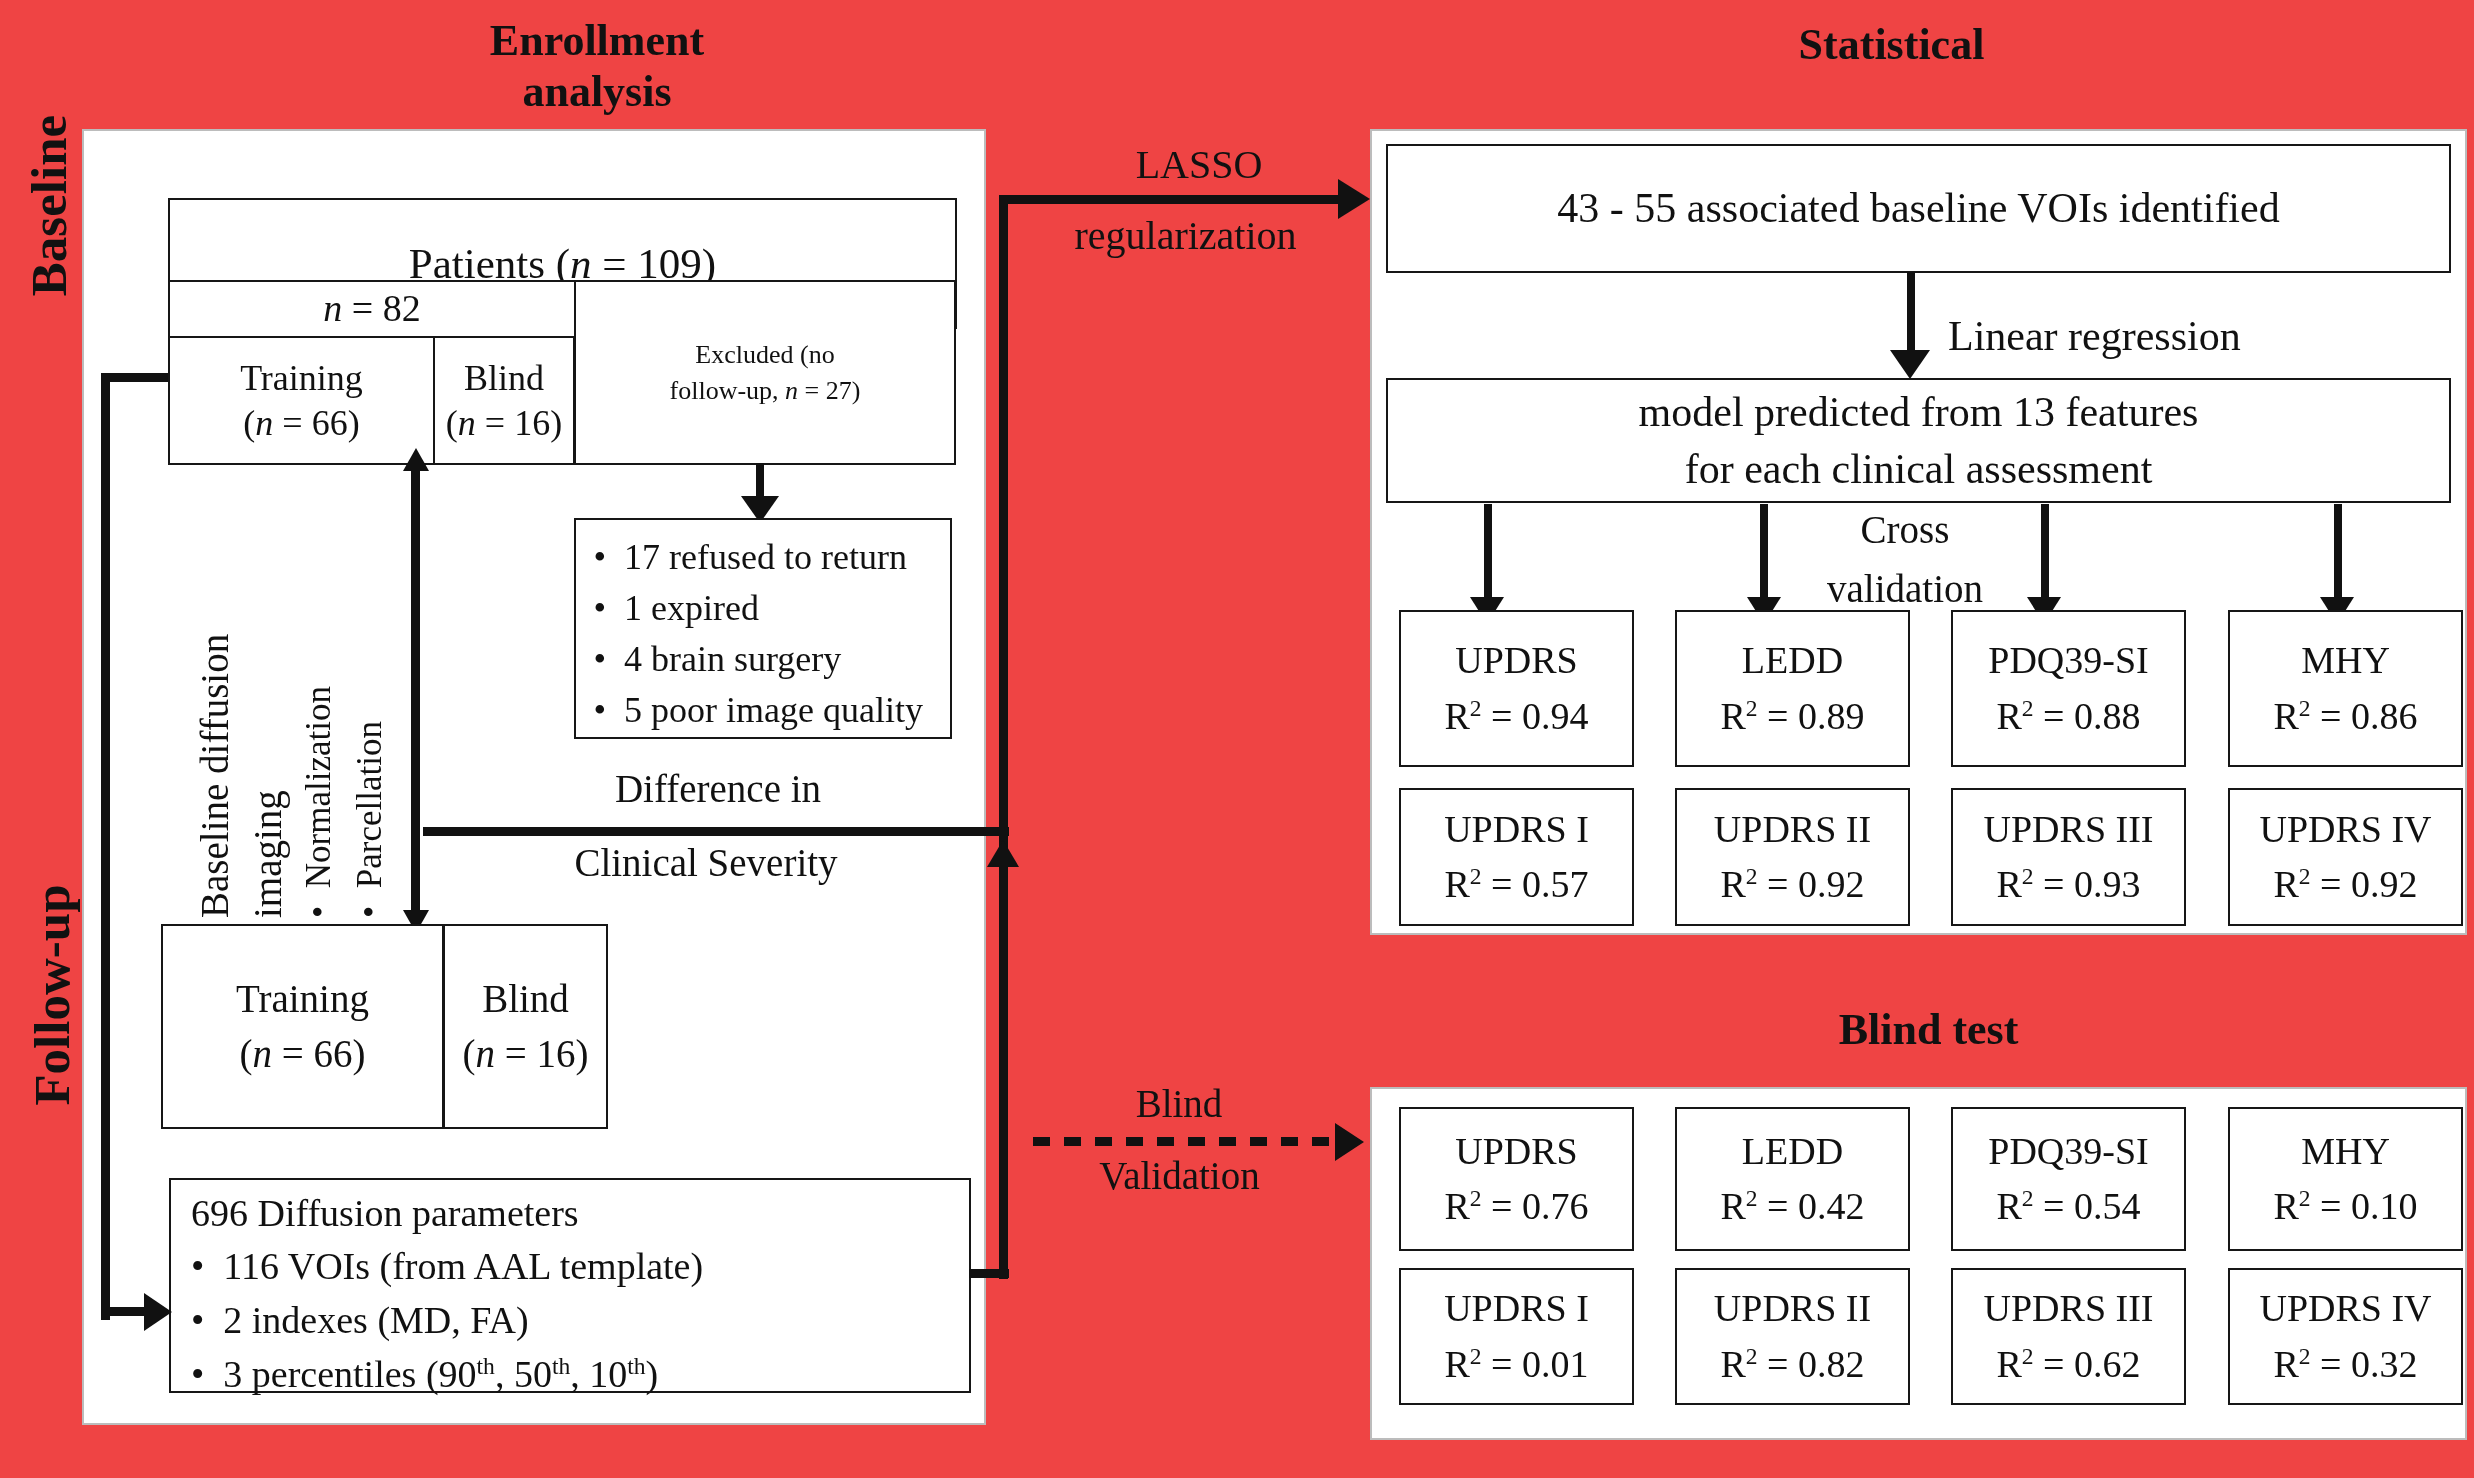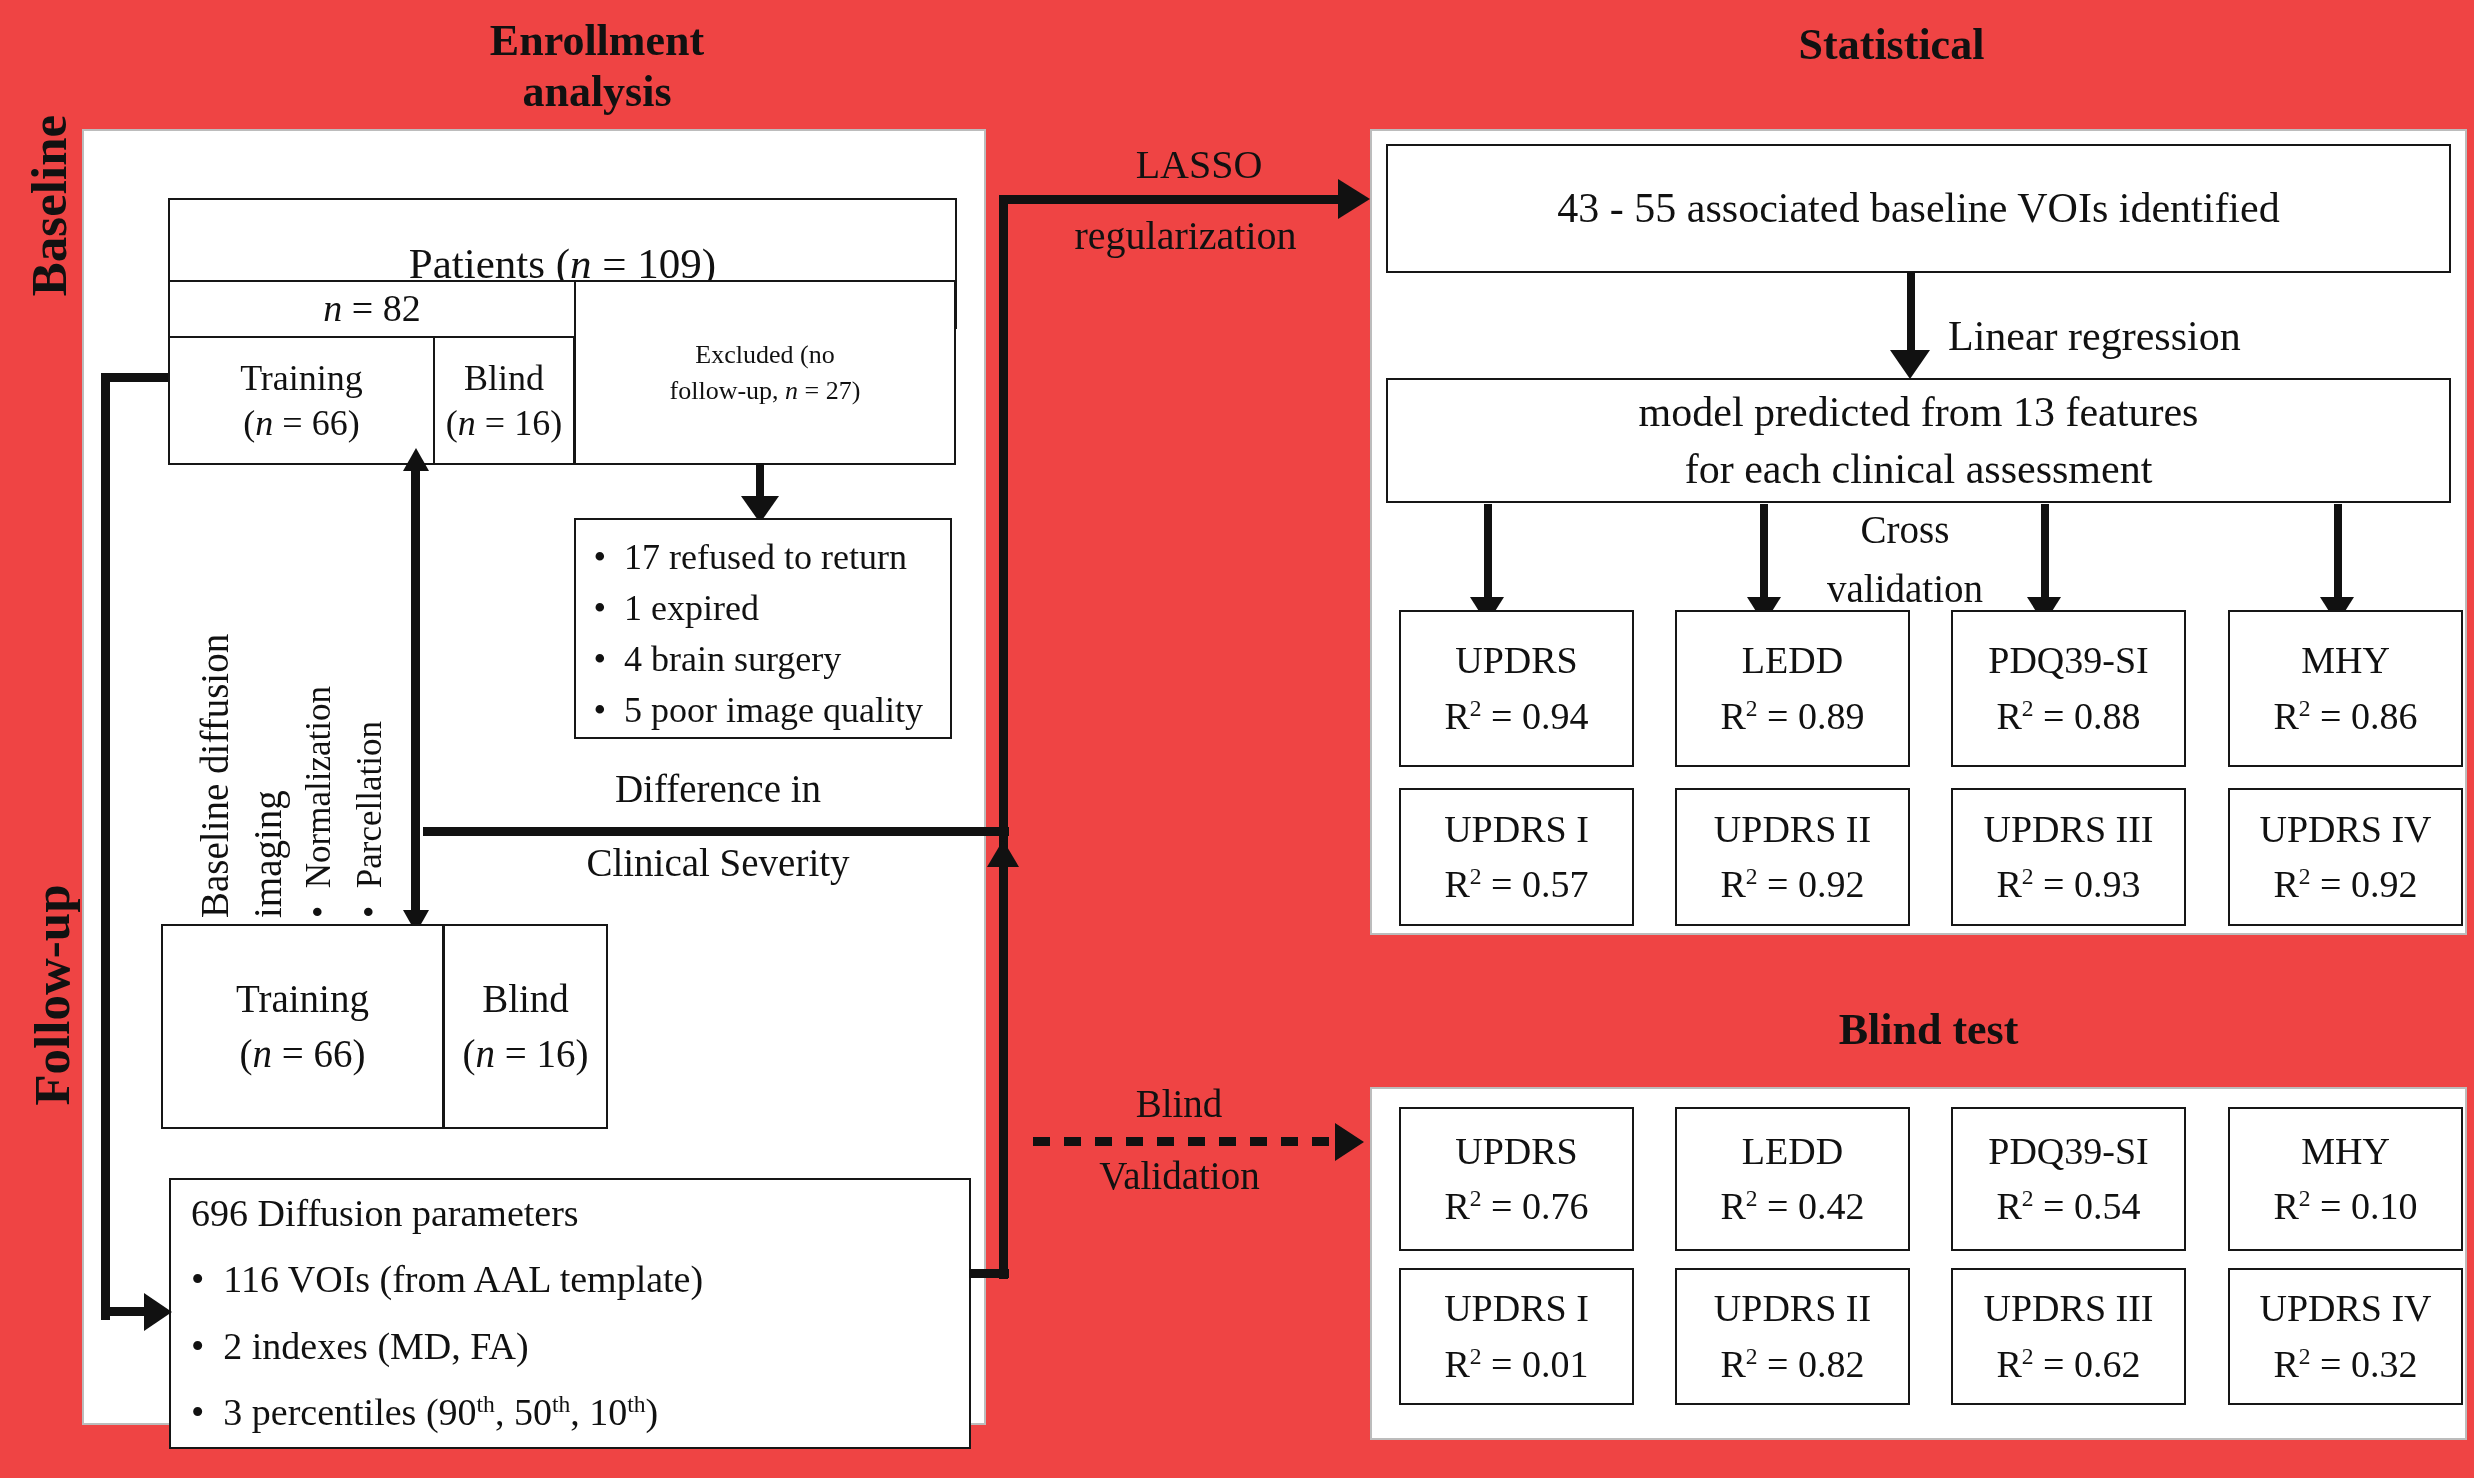--- a/index.html
+++ b/index.html
@@ -89,32 +89,32 @@
     <div style="font-size:35px;line-height:1.45;"><span>•</span>&nbsp;&nbsp;<span>Normalization</span></div>
     <div style="font-size:35px;line-height:1.45;"><span>•</span>&nbsp;&nbsp;<span>Parcellation</span></div>
   </div>
 
   <div class="tri" style="left:403px;top:448px;border-left:13.4px solid transparent;border-right:13.4px solid transparent;border-bottom:23px solid #111;"></div>
   <div class="vline" style="left:411px;top:468px;width:9.4px;height:443px;"></div>
   <div class="tri" style="left:403px;top:910px;border-left:13.4px solid transparent;border-right:13.4px solid transparent;border-top:23px solid #111;"></div>
 
   <div class="lbl" style="left:530px;top:766px;width:376px;font-size:39px;">Difference in</div>
   <div class="hline" style="left:423px;top:827px;width:586px;height:9.4px;"></div>
-  <div class="lbl" style="left:530px;top:840px;width:376px;font-size:39px;">Clinical Severity</div>
+  <div class="lbl" style="left:518px;top:840px;width:376px;font-size:39px;">Clinical Severity</div>
 
   <div class="box" style="left:161px;top:924px;width:279px;height:201px;font-size:39px;line-height:1.4;">
     <div>Training</div>
     <div><span>(</span><i class="nv">n</i><span> = 66)</span></div>
   </div>
   <div class="box" style="left:443px;top:924px;width:161px;height:201px;font-size:39px;line-height:1.4;">
     <div>Blind</div>
     <div><span>(</span><i class="nv">n</i><span> = 16)</span></div>
   </div>
 
-  <div class="box" style="left:169px;top:1178px;width:802px;height:271px;align-items:flex-start;justify-content:space-between;padding:6.7px 20px;box-sizing:border-box;text-align:left;font-size:38px;line-height:1.4;">
+  <div class="box" style="left:169px;top:1178px;width:802px;height:215px;align-items:flex-start;justify-content:space-between;padding:6.7px 20px;box-sizing:border-box;text-align:left;font-size:38px;line-height:1.4;">
     <div>696 Diffusion parameters</div>
     <div class="bi bullets" style="font-size:38px;"><span>•</span>&nbsp;&nbsp;<span>116 VOIs (from AAL template)</span></div>
     <div class="bi bullets" style="font-size:38px;"><span>•</span>&nbsp;&nbsp;<span>2 indexes (MD, FA)</span></div>
     <div class="bi bullets" style="font-size:38px;"><span>•</span>&nbsp;&nbsp;<span>3 percentiles (90</span><span class="supth">th</span><span>, 50</span><span class="supth">th</span><span>, 10</span><span class="supth">th</span><span>)</span></div>
   </div>
 
   <div class="hline" style="left:101px;top:373px;width:67px;height:9.4px;"></div>
   <div class="vline" style="left:101px;top:373px;width:9.4px;height:947px;"></div>
   <div class="hline" style="left:101px;top:1307px;width:43px;height:9.4px;"></div>
   <div class="tri" style="left:144px;top:1293px;border-top:19px solid transparent;border-bottom:19px solid transparent;border-left:28px solid #111;"></div>

